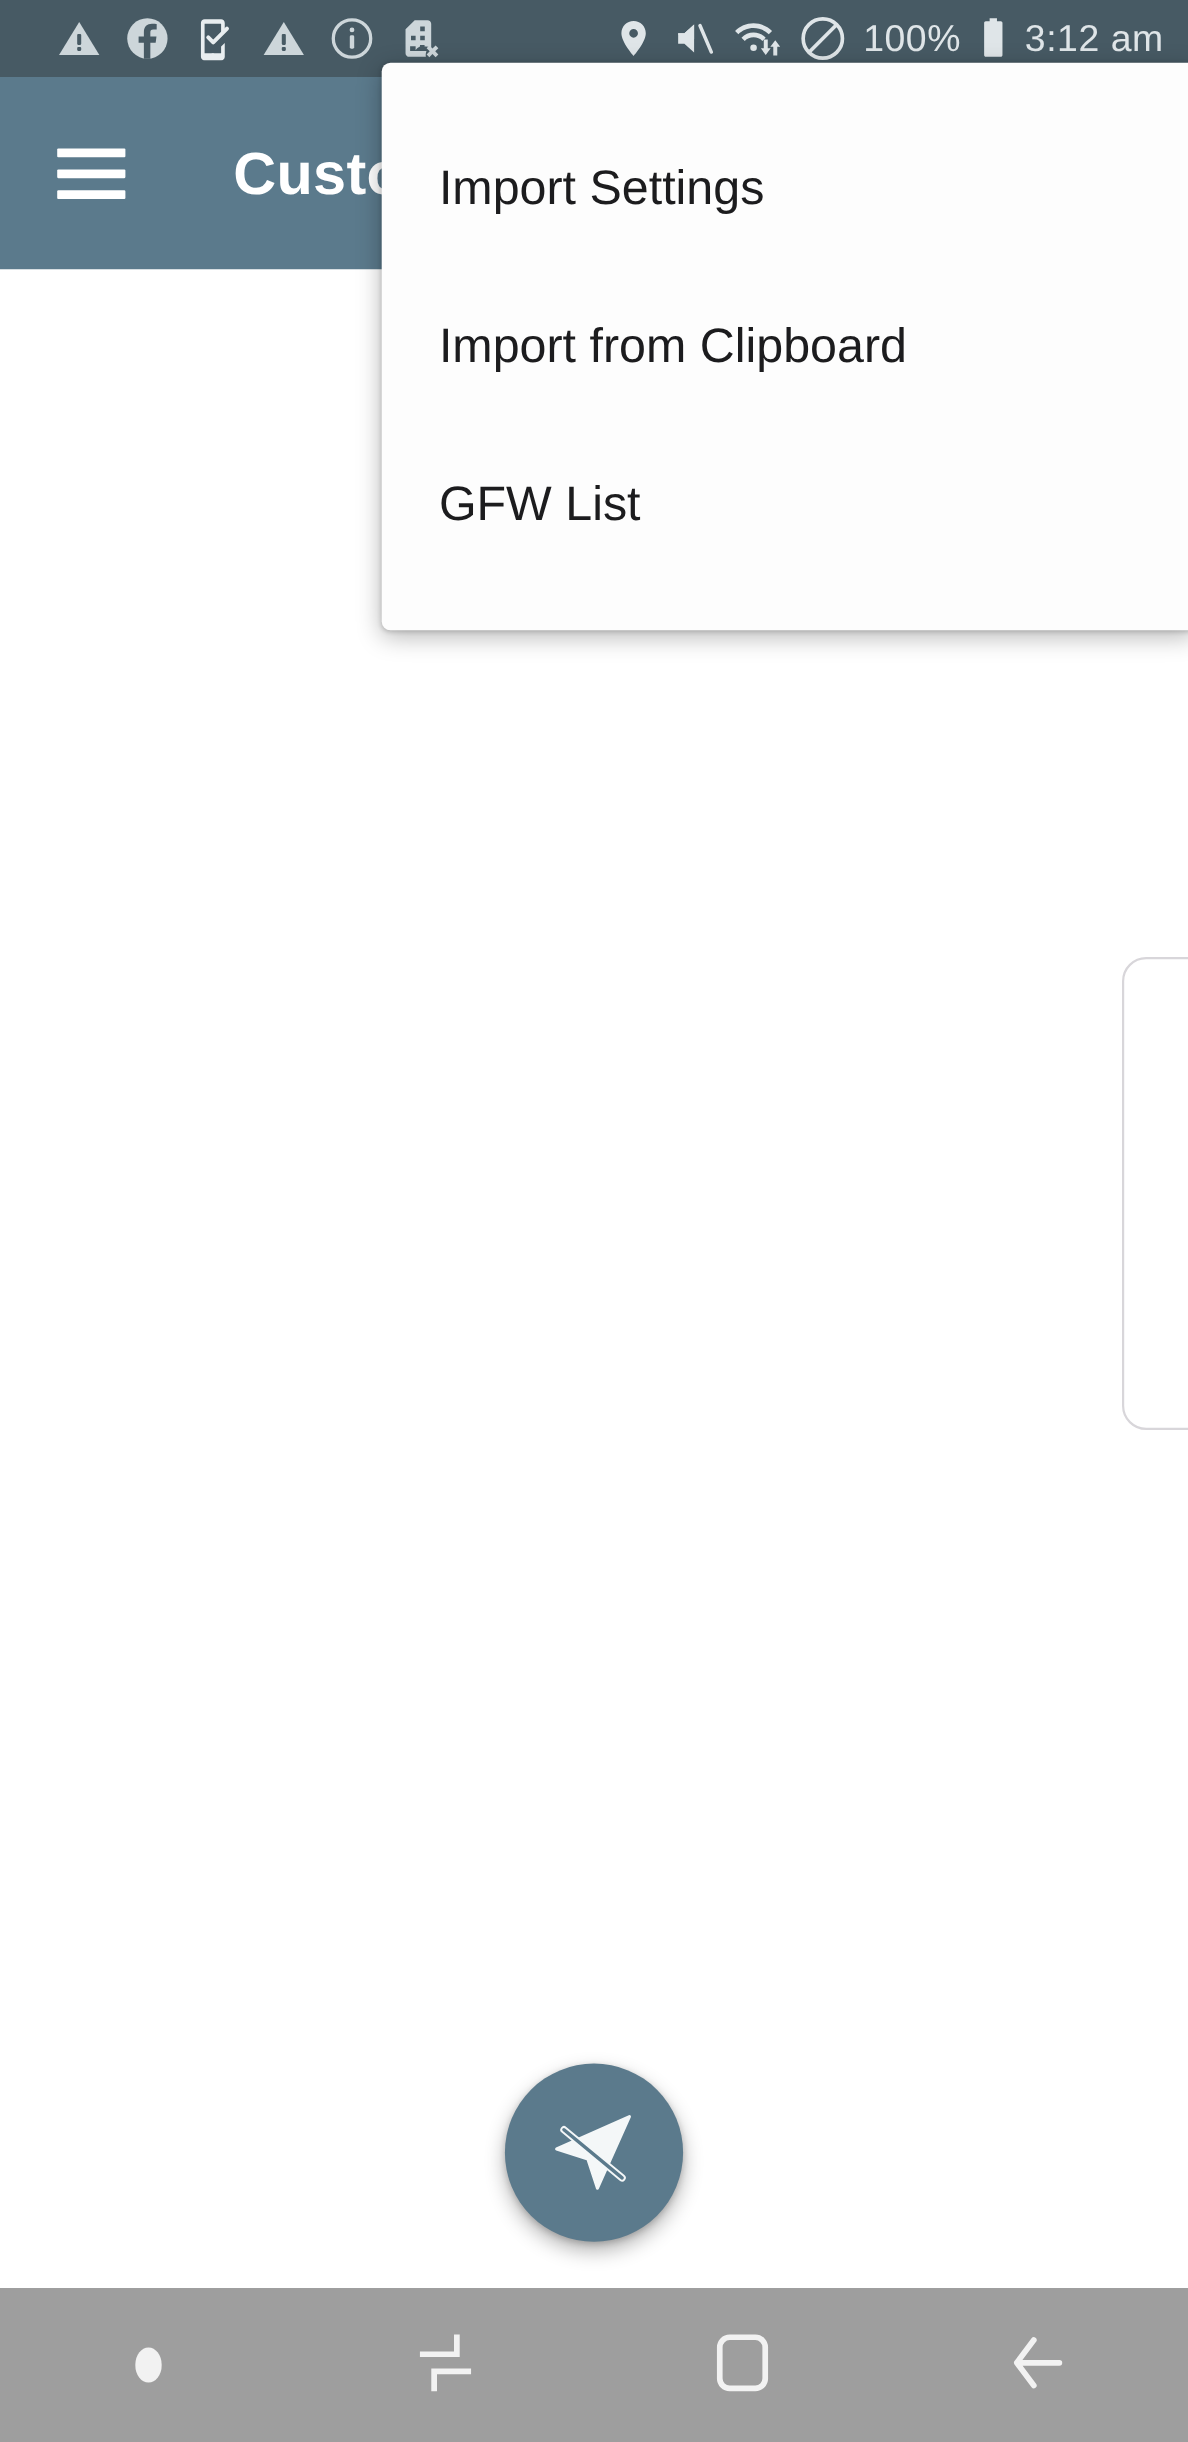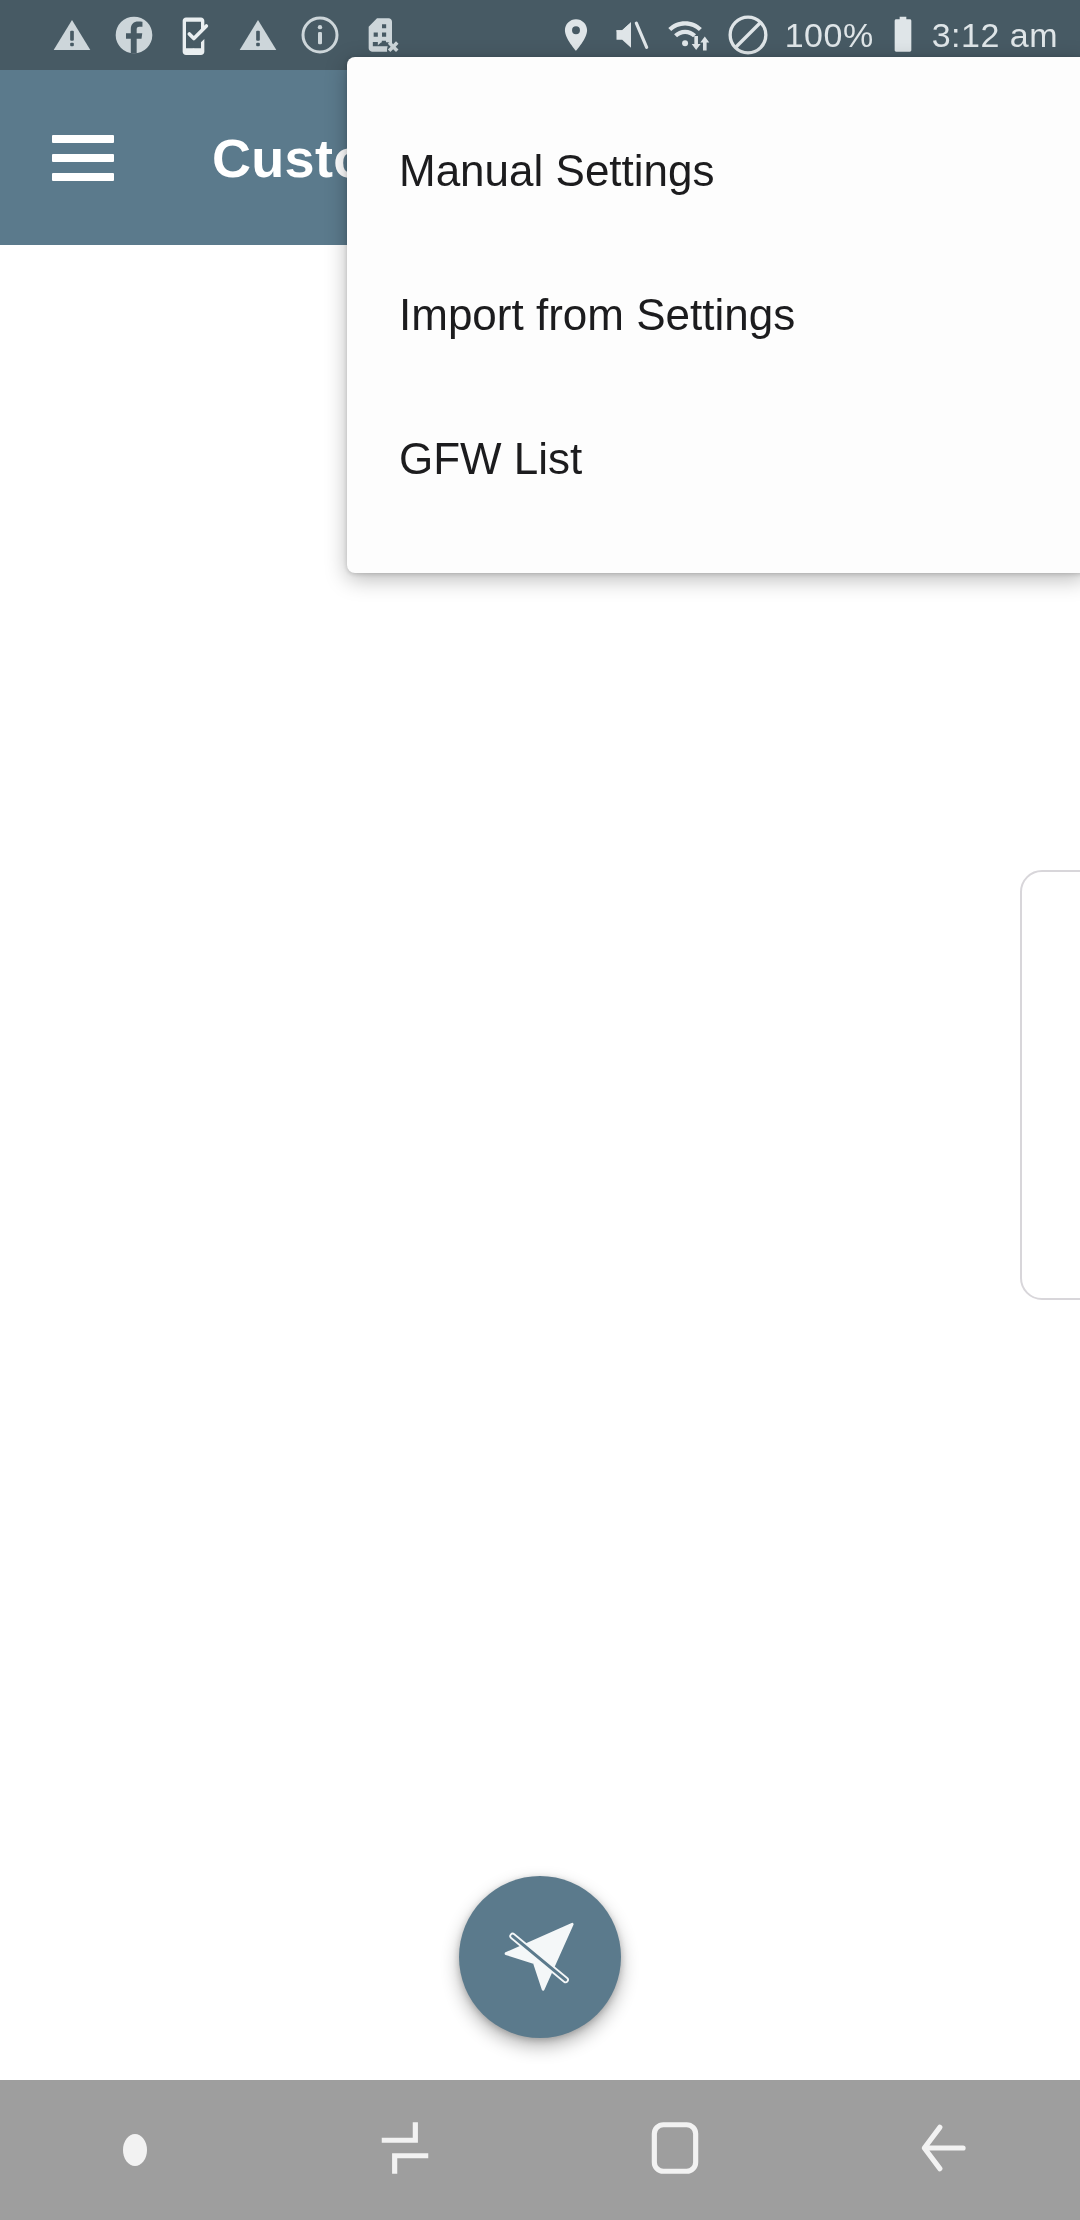--- a/index.html
+++ b/index.html
@@ -226,24 +226,24 @@
     </div>
     <div id="app-title">Custom ru</div>
   </div>
 
   <div id="content">
     <div id="rule-card"></div>
   </div>
 
   <div id="overflow-menu">
     <div class="menu-item">
-      <span>Manual Settings</span>
+      <span>Import Settings</span>
     </div>
     <div class="menu-item">
-      <span>Import from Settings</span>
+      <span>Import from Clipboard</span>
     </div>
     <div class="menu-item">
       <span>GFW List</span>
     </div>
   </div>
 
   <div id="fab">
     <span>
       <svg width="84" height="84" viewBox="0 0 24 24">
         <path fill="#f4f7f8" d="M2.3 11.6 L21.2 3.2 L12.9 21.8 L10.4 14.2 Z M10.4 14.2 L21.2 3.2" stroke="#f4f7f8" stroke-width="0.8" stroke-linejoin="round"></path>

